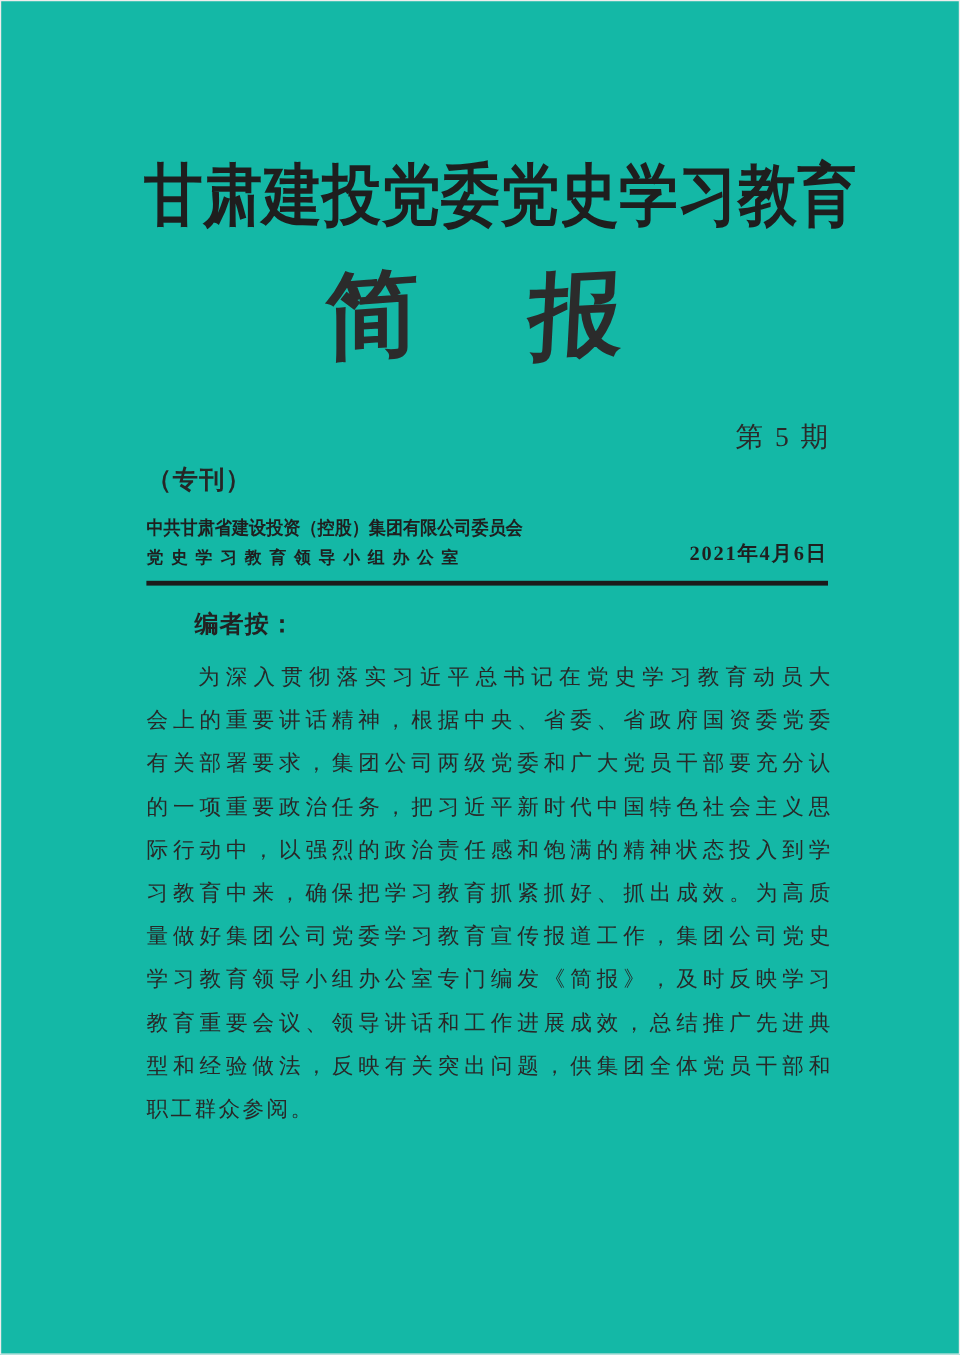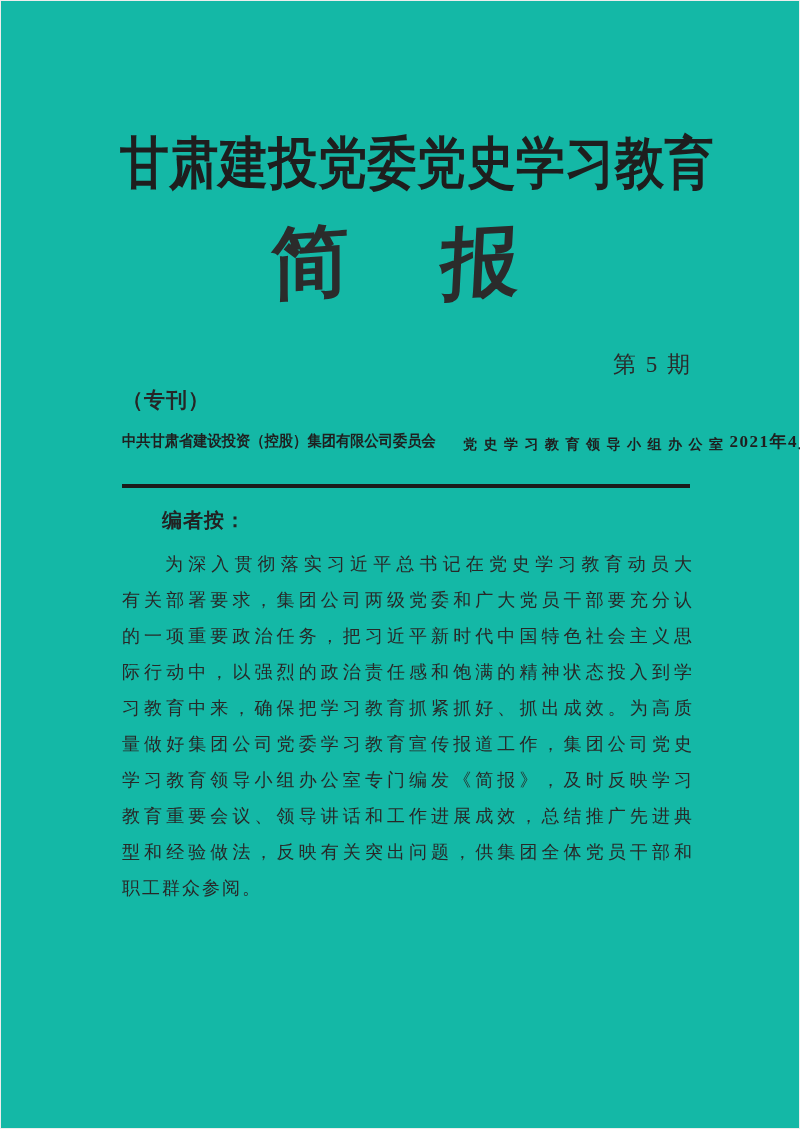--- a/index.html
+++ b/index.html
@@ -70,21 +70,21 @@
   }
   .publisher-row {
     position: absolute;
     left: 122px;
     top: 430px;
     width: 568px;
     display: flex;
     justify-content: space-between;
     align-items: flex-end;
   }
-  .publisher-lines { display: flex; flex-direction: row; }
+  .publisher-lines { display: flex; flex-direction: column; }
   .publisher-committee {
     font-size: 15.5px;
     font-weight: 700;
     white-space: nowrap;
     letter-spacing: 0;
     transform: scaleX(0.92);
     transform-origin: left center;
     color: #1f1f1f;
     font-family: "Liberation Sans", "DejaVu Sans", sans-serif;
   }
@@ -164,20 +164,21 @@
     </div>
     <div class="publisher-date">2021年4月6日</div>
   </div>
 
   <div class="divider-rule"></div>
 
   <div class="editor-note-label">编者按：</div>
 
   <div class="editor-note-body">
     <span class="note-line indent">为深入贯彻落实习近平总书记在党史学习教育动员大</span>
+    <span class="note-line">会上的重要讲话精神，根据中央、省委、省政府国资委党委</span>
     <span class="note-line">有关部署要求，集团公司两级党委和广大党员干部要充分认</span>
     <span class="note-line">的一项重要政治任务，把习近平新时代中国特色社会主义思</span>
     <span class="note-line">际行动中，以强烈的政治责任感和饱满的精神状态投入到学</span>
     <span class="note-line">习教育中来，确保把学习教育抓紧抓好、抓出成效。为高质</span>
     <span class="note-line">量做好集团公司党委学习教育宣传报道工作，集团公司党史</span>
     <span class="note-line">学习教育领导小组办公室专门编发《简报》，及时反映学习</span>
     <span class="note-line">教育重要会议、领导讲话和工作进展成效，总结推广先进典</span>
     <span class="note-line">型和经验做法，反映有关突出问题，供集团全体党员干部和</span>
     <span class="note-line last">职工群众参阅。</span>
   </div>

